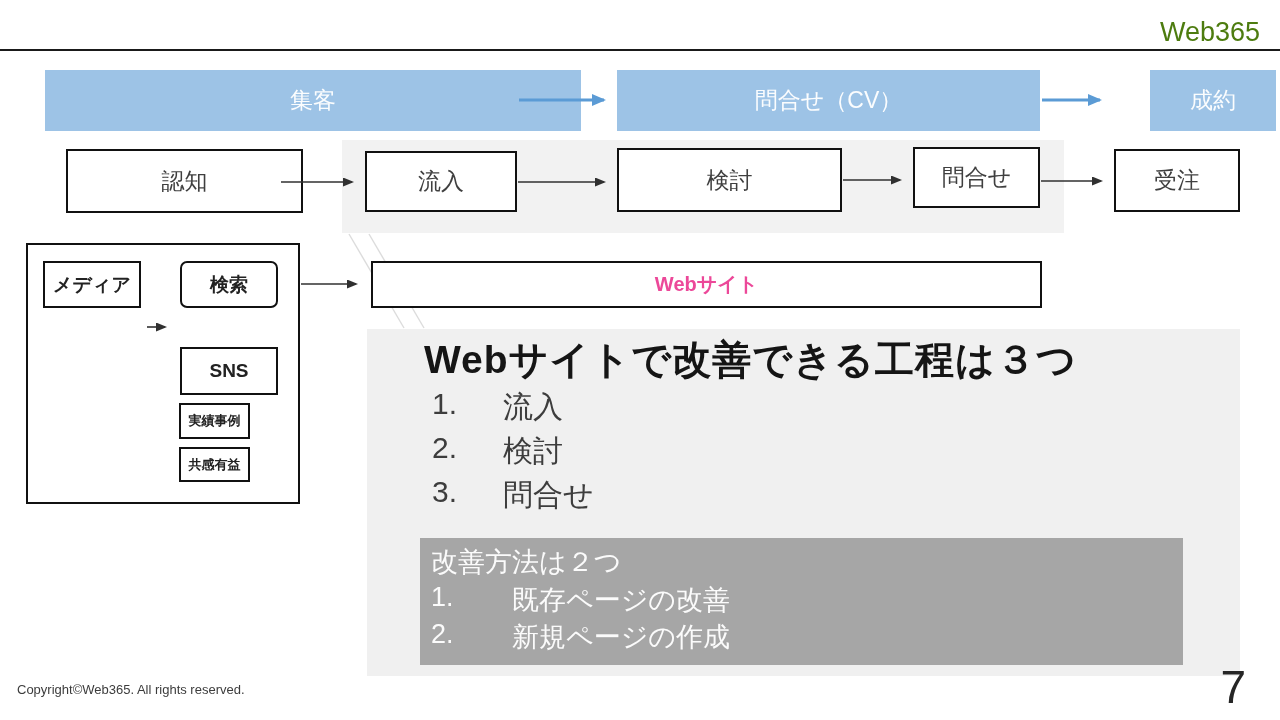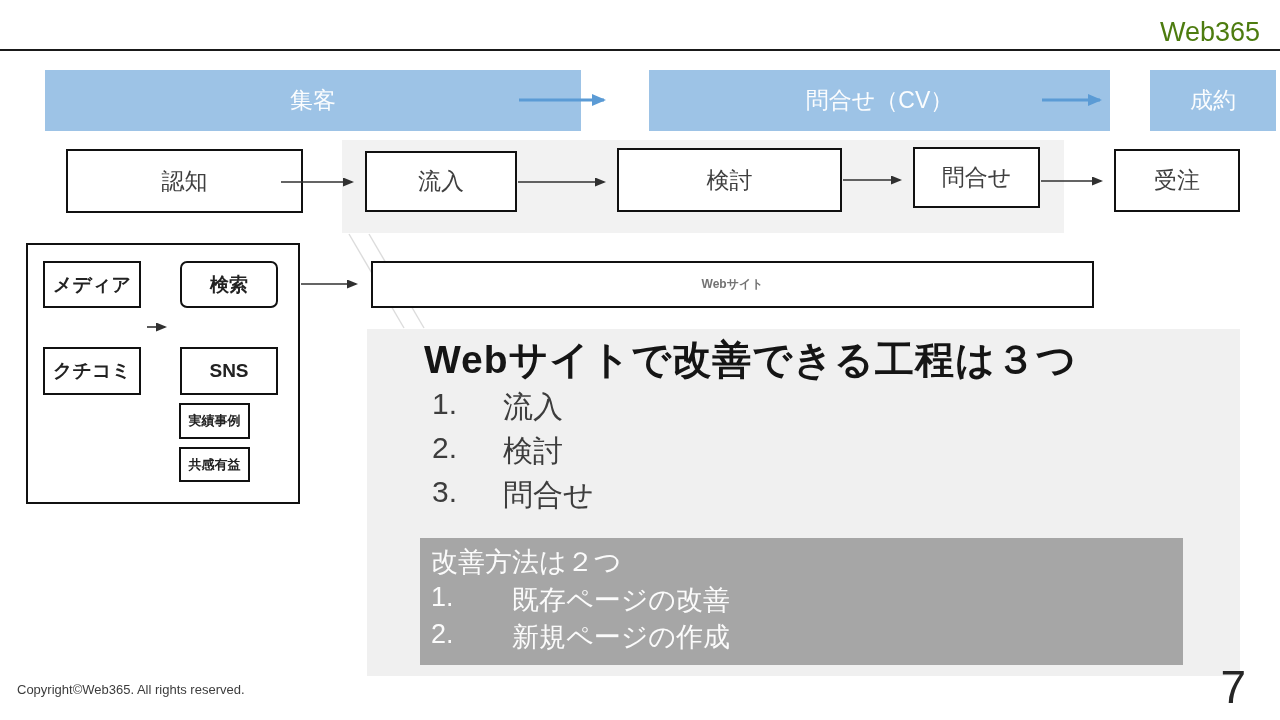--- a/index.html
+++ b/index.html
@@ -18,21 +18,21 @@
     position:absolute;top:49px;left:0;width:1280px;height:0;
     border-top:2px solid #1a1a1a;
   }
   
   .stage{
     position:absolute;top:70px;height:61px;background:#9DC3E6;
     display:flex;align-items:center;justify-content:center;
     font-size:23px;color:rgba(255,255,255,0.96);
   }
   .stage.s0{left:45px;width:536px;}
-  .stage.s1{left:617px;width:461px;margin-left:32px;}
+  .stage.s1{left:617px;width:423px;}
   .stage.s2{left:1114px;width:126px;margin-left:36px;}
   
   .panel-band{
     position:absolute;left:342px;top:140px;width:722px;height:93px;
     background:#F2F2F2;
   }
   
   .pbox{
     position:absolute;background:#fff;border:2px solid #111;
     display:flex;align-items:center;justify-content:center;
@@ -56,24 +56,24 @@
   .srcbox.big{width:98px;height:47px;font-size:19px;}
   .srcbox.small{width:71px;height:36px;font-size:13px;border-width:2px;}
   .srcbox.media{left:43px;top:261px;}
   .srcbox.search{left:180px;top:261px;border-radius:7px;}
   .srcbox.wom{left:43px;top:347px;height:48px;}
   .srcbox.sns{left:180px;top:347px;height:48px;}
   .srcbox.cases{left:179px;top:403px;}
   .srcbox.empathy{left:179px;top:447px;height:35px;}
   
   .website{
-    position:absolute;left:371px;top:261px;width:723px;height:47px;
+    position:absolute;left:371px;top:261px;width:671px;height:47px;
     background:#fff;border:2px solid #111;box-sizing:border-box;
     display:flex;align-items:center;justify-content:center;
-    font-size:12px;font-weight:700;color:#737373;z-index:3;
+    font-size:20px;font-weight:700;color:#ec4899;z-index:3;
   }
   
   .callout{
     position:absolute;left:367px;top:329px;width:873px;height:347px;
     background:#F0F0F0;z-index:1;
   }
   .callout-title{
     position:absolute;left:57px;top:4px;font-size:39px;font-weight:700;
     color:#151515;white-space:nowrap;letter-spacing:1px;
   }
@@ -167,23 +167,20 @@
     <span>受注</span>
   </div>
 
   <div class="sources"></div>
   <div class="srcbox big media">
     <span>メディア</span>
   </div>
   <div class="srcbox big search">
     <span>検索</span>
   </div>
-  <div class="srcbox big wom">
-    <span>クチコミ</span>
-  </div>
   <div class="srcbox big sns">
     <span>SNS</span>
   </div>
   <div class="srcbox small cases">
     <span>実績事例</span>
   </div>
   <div class="srcbox small empathy">
     <span>共感有益</span>
   </div>
 

